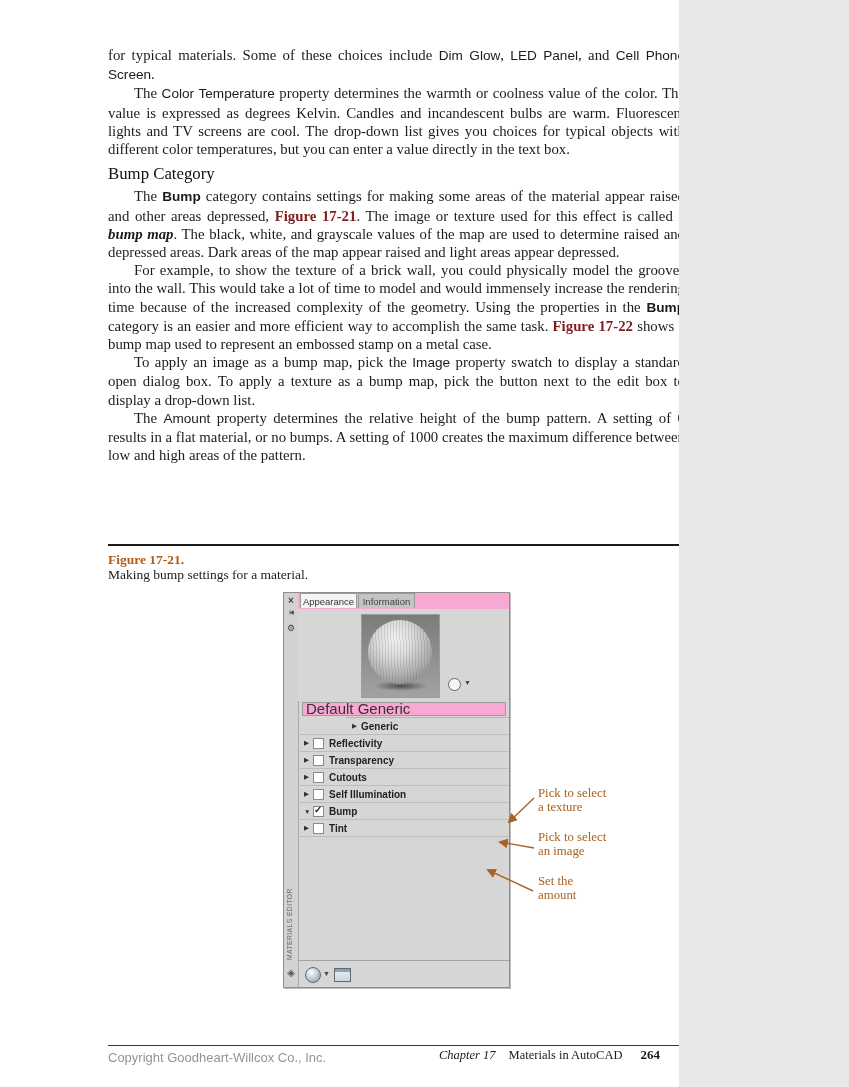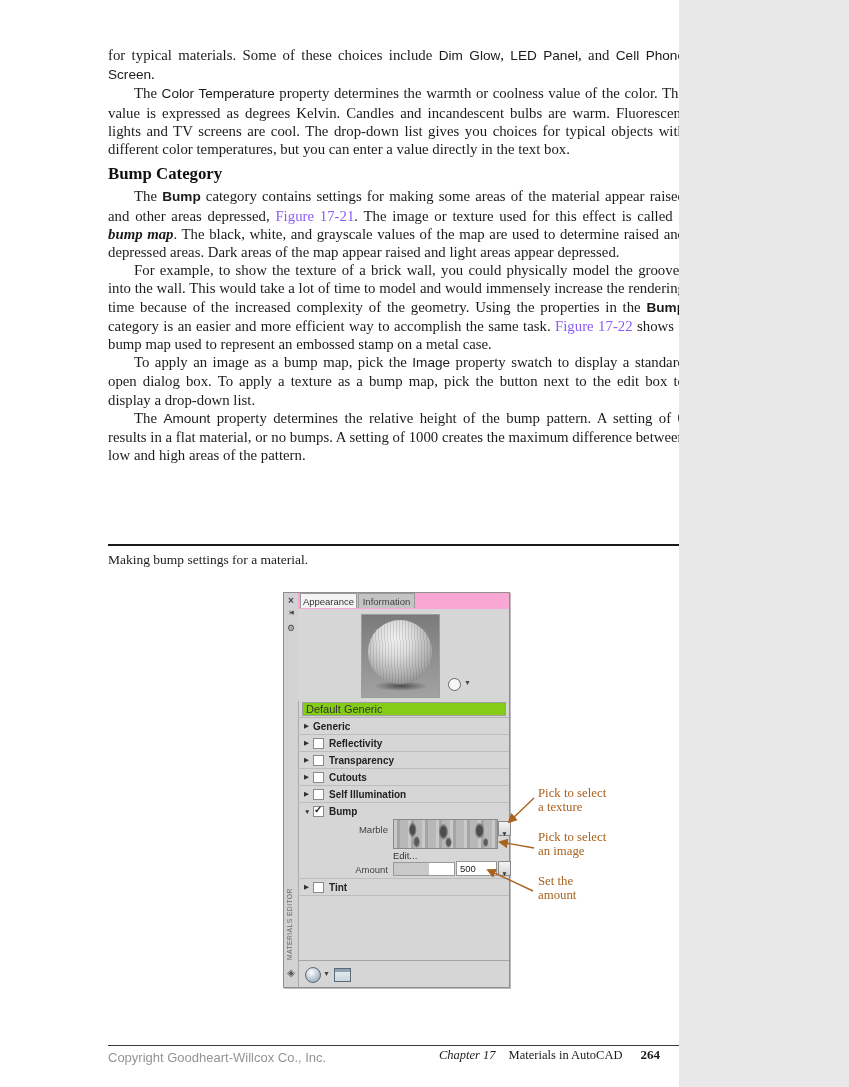--- a/index.html
+++ b/index.html
@@ -3,24 +3,24 @@
 <meta charset="utf-8">
 <style>
   html,body{margin:0;padding:0;background:#e8e8e8;}
   .page{position:relative;width:679px;height:1087px;background:#ffffff;overflow:hidden;
         font-family:"Liberation Serif",serif;}
   
   .content{position:absolute;left:108px;top:46px;width:577px;
            font-size:14.8px;line-height:18.2px;color:#1b1b1b;text-align:justify;}
   .para{margin:0;text-indent:26px;}
   .para.first{text-indent:0;}
-  h2.section{font-size:16.8px;font-weight:bold;margin:7px 0 4px 0;text-align:left;color:#111;}
+  h2.section{font-size:16.8px;font-weight:normal;margin:7px 0 4px 0;text-align:left;color:#111;}
   .sn{font-family:"Liberation Sans",sans-serif;font-size:13.6px;}
   .snb{font-family:"Liberation Sans",sans-serif;font-size:13.6px;font-weight:bold;}
-  .fr{font-weight:normal;color:#8b5cf6;}
+  .fr{font-weight:bold;color:#7f1d1d;}
   .itb{font-style:italic;font-weight:bold;}
   
   .figure-block{position:absolute;left:108px;top:544px;width:577px;}
   .fig-rule{height:2px;background:#1a1a1a;margin-bottom:6px;}
   .fig-label{font-size:13.5px;font-weight:bold;color:#b35c16;line-height:15px;}
   .fig-caption{font-size:13.5px;color:#1a1a1a;line-height:15px;}
   
   .panel{position:absolute;left:283px;top:592px;width:225px;height:394px;
          background:#d6d6d6;border:1px solid #8f8f8f;box-shadow:1px 1px 0 #bcbcbc;
          font-family:"Liberation Sans",sans-serif;}
@@ -51,27 +51,27 @@
       repeating-linear-gradient(88deg, rgba(60,60,60,0.14) 0 1px, rgba(0,0,0,0) 1px 3px),
       radial-gradient(circle at 42% 30%, #f2f2f2 0%, #dcdcdc 30%, #adadad 65%, #7a7a7a 95%);}
   .sphere-shadow{position:absolute;left:12px;top:66px;width:54px;height:10px;border-radius:50%;
       background:radial-gradient(ellipse at center, rgba(25,25,25,0.6) 0%, rgba(25,25,25,0) 70%);}
   .circle-btn{position:absolute;left:150px;top:69px;width:26px;height:14px;cursor:pointer;}
   .circle-glyph{position:absolute;left:0;top:0;width:11px;height:11px;border-radius:50%;
       border:1.5px solid #666;background:#f6f6f6;}
   .circle-caret{position:absolute;left:16px;top:1px;font-size:7px;color:#444;}
   
   .namerow{position:absolute;left:0;top:108px;width:100%;height:16px;}
-  .namefield{position:absolute;left:4px;top:1px;width:199px;height:12px;background:#84cc16;
-      border:1px solid #9d9d9d;font-size:11px;line-height:12px;color:#333;padding-left:3px;}
+  .namefield{position:absolute;left:4px;top:1px;width:199px;height:12px;background:#f9a8d4;
+      border:1px solid #9d9d9d;font-size:15px;line-height:12px;color:#333;padding-left:3px;}
   
   .rows{position:absolute;left:0;top:124px;width:100%;}
   .crow{height:16px;border-top:1px solid #bdbdbd;display:flex;align-items:center;
         padding-left:6px;box-sizing:content-box;}
-  .crow:first-child{border-top:1px solid #b5b5b5;}
+  .crow:first-child{border-top:1px solid #b5b5b5;margin-left:48px;}
   .tri{font-size:6.5px;color:#333;width:9px;flex:none;}
   .cbx{width:9px;height:9px;background:#fff;border:1px solid #8a8a8a;margin-right:5px;
        flex:none;position:relative;}
   .cbx .ck{position:absolute;left:0px;top:-3px;font-size:10px;color:#222;font-weight:bold;}
   .clabel{font-size:10px;font-weight:bold;color:#222;}
   .bump-content{position:relative;height:59px;border-top:none;}
   .plabel{position:absolute;font-size:9.5px;color:#444;text-align:right;}
   .marble-label{left:20px;top:5px;width:70px;}
   .swatch{position:absolute;left:95px;top:0px;width:103px;height:28px;border:1px solid #8a8a8a;
      background-color:#b4b4b4;cursor:pointer;
@@ -127,20 +127,21 @@
     <p class="para"><span>The </span><span class="sn">Color Temperature</span><span> property determines the warmth or coolness value of the color. The value is expressed as degrees Kelvin. Candles and incandescent bulbs are warm. Fluorescent lights and TV screens are cool. The drop-down list gives you choices for typical objects with different color temperatures, but you can enter a value directly in the text box.</span></p>
     <h2 class="section">Bump Category</h2>
     <p class="para"><span>The </span><span class="snb">Bump</span><span> category contains settings for making some areas of the material appear raised and other areas depressed, </span><span class="fr">Figure 17-21</span><span>. The image or texture used for this effect is called a </span><span class="itb">bump map</span><span>. The black, white, and grayscale values of the map are used to determine raised and depressed areas. Dark areas of the map appear raised and light areas appear depressed.</span></p>
     <p class="para"><span>For example, to show the texture of a brick wall, you could physically model the grooves into the wall. This would take a lot of time to model and would immensely increase the rendering time because of the increased complexity of the geometry. Using the properties in the </span><span class="snb">Bump</span><span> category is an easier and more efficient way to accomplish the same task. </span><span class="fr">Figure 17-22</span><span> shows a bump map used to represent an embossed stamp on a metal case.</span></p>
     <p class="para"><span>To apply an image as a bump map, pick the </span><span class="sn">Image</span><span> property swatch to display a standard open dialog box. To apply a texture as a bump map, pick the button next to the edit box to display a drop-down list.</span></p>
     <p class="para"><span>The </span><span class="sn">Amount</span><span> property determines the relative height of the bump pattern. A setting of 0 results in a flat material, or no bumps. A setting of 1000 creates the maximum difference between low and high areas of the pattern.</span></p>
   </div>
 
   <div class="figure-block">
     <div class="fig-rule"></div>
+    <div class="fig-label">Figure 17-21.</div>
     <div class="fig-caption">Making bump settings for a material.</div>
   </div>
 
   <div class="panel">
     <div class="strip">
       <div class="strip-icon icon-close">×</div>
       <div class="strip-icon icon-pin">|◀</div>
       <div class="strip-icon icon-gear">⚙</div>
       <div class="strip-title">MATERIALS EDITOR</div>
       <div class="strip-icon icon-diamond">◈</div>
@@ -188,30 +189,20 @@
           <span class="cbx"></span>
           <span class="clabel">Self Illumination</span>
         </div>
         <div class="crow">
           <span class="tri">▼</span>
           <span class="cbx">
               <span class="ck">✓</span>
             </span>
           <span class="clabel">Bump</span>
         </div>
-        <div class="bump-content">
-          <div class="plabel marble-label">Marble</div>
-          <div class="swatch"></div>
-          <div class="dd-btn btn-texture"><span>▼</span></div>
-          <div class="edit-link">Edit...</div>
-          <div class="plabel amount-label">Amount</div>
-          <div class="slider"></div>
-          <div class="valbox">500</div>
-          <div class="dd-btn btn-amount"><span>▼</span></div>
-        </div>
         <div class="crow" style="border-bottom:1px solid #bdbdbd;">
           <span class="tri">▶</span>
           <span class="cbx"></span>
           <span class="clabel">Tint</span>
         </div>
       </div>
       <div class="ptoolbar">
         <div class="tool-sphere"></div>
         <div class="tool-caret">▼</div>
         <div class="tool-browser"></div>

